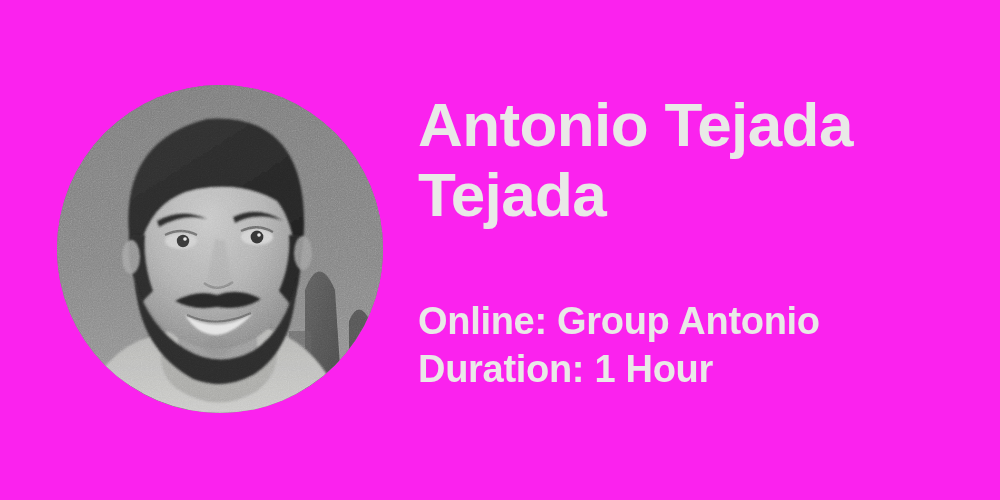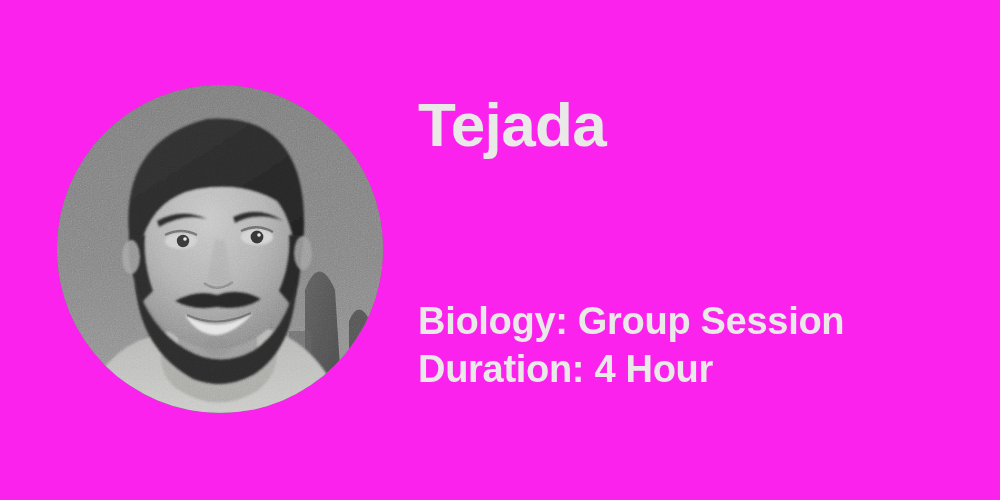--- a/index.html
+++ b/index.html
@@ -194,22 +194,23 @@
           <feColorMatrix type="saturate" values="0"></feColorMatrix>
         </filter>
       </defs>
       <rect width="326" height="328" filter="url(#noiseF)"></rect>
     </svg>
   </div>
 
   <div class="text-block">
 
     <h1 class="headline">
+      <span class="line">Antonio Tejada</span>
       <span class="line">Tejada</span>
     </h1>
 
     <p class="details">
-      <span class="line">Biology: Group Session</span>
-      <span class="line">Duration: 4 Hour</span>
+      <span class="line">Online: Group Antonio</span>
+      <span class="line">Duration: 1 Hour</span>
     </p>
 
   </div>
 </div>
 
 </body></html>

